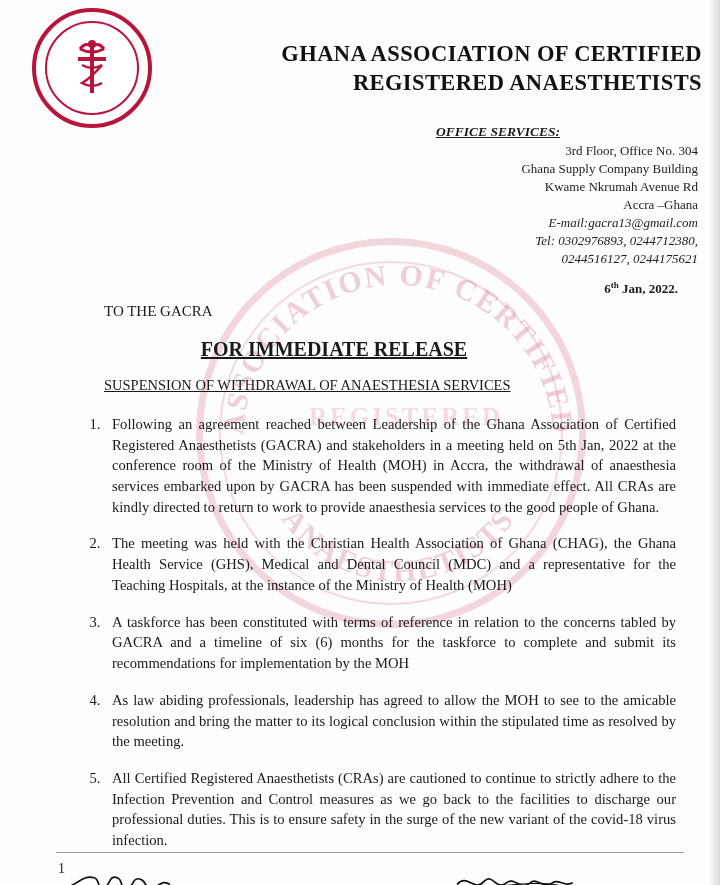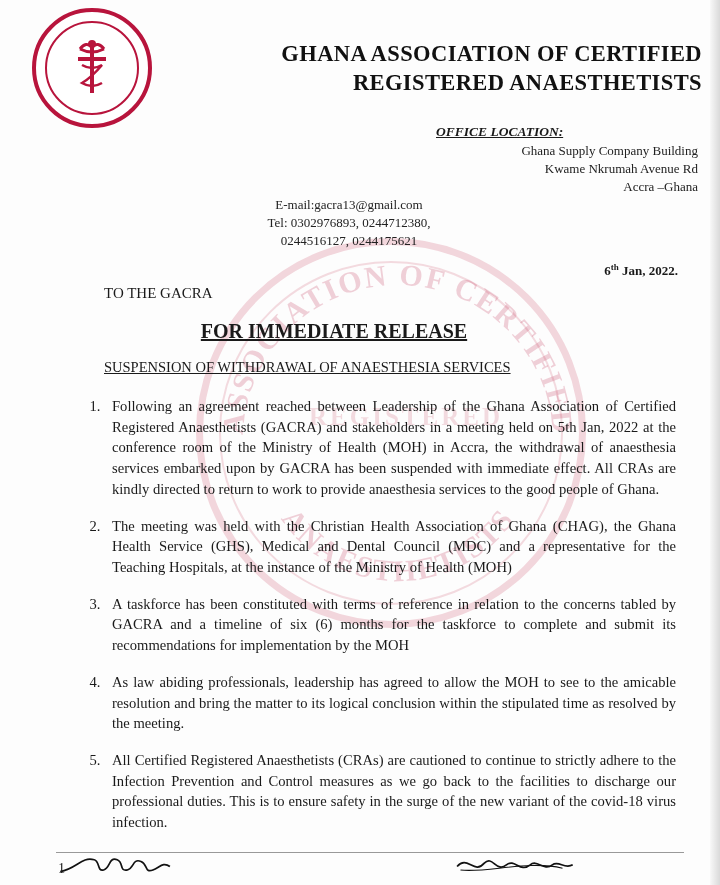--- a/index.html
+++ b/index.html
@@ -150,21 +150,21 @@
     text-align: left;
     margin-left: 436px;
     margin-bottom: 2px;
   }
   .office .oline {
     font-size: 13px;
     line-height: 1.38;
     color: #222;
   }
   .office .oital {
-    text-align: center;
+    font-style: italic;
   }
 
   .date {
     position: relative;
     z-index: 3;
     text-align: right;
     padding-right: 42px;
     margin-top: 12px;
     font-weight: bold;
     font-size: 13px;
@@ -304,21 +304,22 @@
         <circle cx="26" cy="7" r="4" fill="#b8143c"></circle>
       </svg>
     </div>
     <div class="title-block">
       <div class="line">GHANA ASSOCIATION OF CERTIFIED</div>
       <div class="line">REGISTERED ANAESTHETISTS</div>
     </div>
   </div>
 
   <div class="office">
-    <span class="olabel">OFFICE LOCATION:</span>
+    <span class="olabel">OFFICE SERVICES:</span>
+    <div class="oline">3rd Floor, Office No. 304</div>
     <div class="oline">Ghana Supply Company Building</div>
     <div class="oline">Kwame Nkrumah Avenue Rd</div>
     <div class="oline">Accra –Ghana</div>
     <div class="oline oital">E-mail:gacra13@gmail.com</div>
     <div class="oline oital">Tel: 0302976893, 0244712380,</div>
     <div class="oline oital">0244516127, 0244175621</div>
   </div>
 
   <div class="date">
     <span>6</span><sup>th</sup><span> Jan, 2022.</span>

